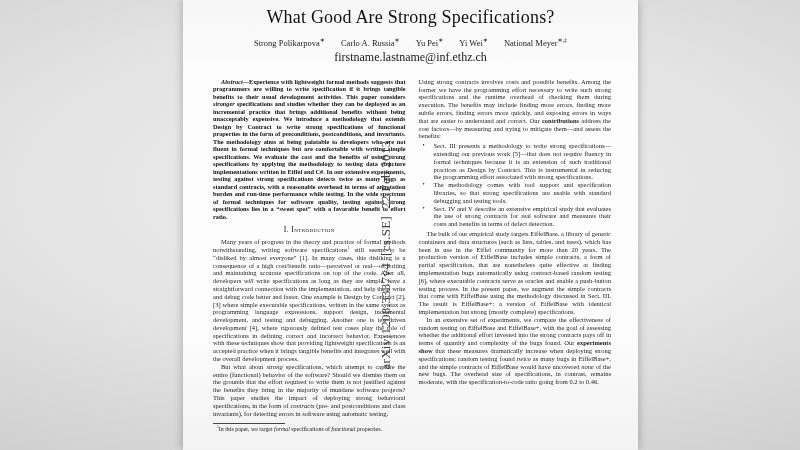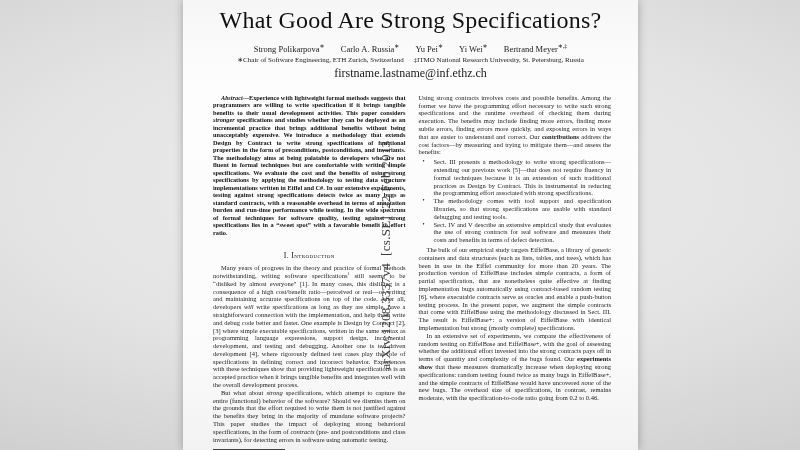--- a/index.html
+++ b/index.html
@@ -15,34 +15,34 @@
     box-shadow:0 0 9px rgba(0,0,0,0.28);
     overflow:hidden;
   }
   .watermark{
     position:absolute;left:3px;top:247px;width:400px;height:16px;
     transform:rotate(-90deg);
     font-size:13px;color:#3f3f3f;text-align:center;white-space:pre;
     letter-spacing:0.3px;
   }
   .title{
-    text-align:center;font-size:24px;margin-top:7px;letter-spacing:0.2px;color:#111;
+    text-align:center;font-size:18px;margin-top:7px;letter-spacing:0.2px;color:#111;
   }
   .authors{text-align:center;margin-top:8px;font-size:8.5px;white-space:nowrap;}
   .author{margin:0 7px;}
   .author sup{font-size:6px;}
   .affils{text-align:center;margin-top:2px;font-size:7px;}
   .affil{margin:0 4px;}
   .email{text-align:center;margin-top:2px;font-size:12px;}
   .columns{display:flex;gap:13px;padding:0 27px 0 30px;margin-top:13px;}
   .col{flex:1;min-width:0;text-align:justify;font-size:6.5px;line-height:7.8px;color:#222;}
   .abstract{font-size:6.3px;line-height:7.5px;font-weight:bold;text-indent:8px;color:#111;}
   .section-heading{
     text-align:center;text-indent:0;font-variant:small-caps;
-    font-size:7.8px;margin:16px 0 4px;letter-spacing:0.4px;font-weight:normal;color:#111;
+    font-size:7.8px;margin:6px 0 4px;letter-spacing:0.4px;font-weight:normal;color:#111;
   }
   p{margin:0;text-indent:8px;}
   .no-indent{text-indent:0;}
   .bullets{margin:2px 0 2px 0;}
   .bullet{display:flex;margin:0;}
   .bullet-marker{width:11px;padding-left:4px;flex-shrink:0;font-size:6px;line-height:7.8px;}
   .bullet-text{flex:1;text-align:justify;}
   .footnote-rule{width:72px;border-top:0.7px solid #444;height:0;margin:6px 0 2px;}
   .footnote{font-size:5.9px;line-height:6.9px;text-indent:4px;color:#222;}
   .seg-n{}
@@ -58,27 +58,23 @@
 
   <div class="watermark">arXiv:1208.3337v4  [cs.SE]  22 Feb 2013</div>
 
   <div class="title">What Good Are Strong Specifications?</div>
 
   <div class="authors">
     <span class="author"><span>Strong Polikarpova</span><sup>∗</sup></span>
     <span class="author"><span>Carlo A. Russia</span><sup>∗</sup></span>
     <span class="author"><span>Yu Pei</span><sup>∗</sup></span>
     <span class="author"><span>Yi Wei</span><sup>∗</sup></span>
-    <span class="author"><span>Bertrand Meyer</span><sup>∗,‡</sup></span>
+    <span class="author"><span>National Meyer</span><sup>∗,‡</sup></span>
   </div>
 
-  <div class="affils">
-    <span class="affil">∗Chair of Software Engineering, ETH Zurich, Switzerland</span>
-    <span class="affil">‡ITMO National Research University, St. Petersburg, Russia</span>
-  </div>
 
   <div class="email">firstname.lastname@inf.ethz.ch</div>
 
   <div class="columns">
 
     <div class="col">
       <p class="abstract"><span class="seg-bi">Abstract</span><span class="seg-b">—Experience with lightweight formal methods suggests that programmers are willing to write specification if it brings tangible benefits to their usual development activities. This paper considers </span><span class="seg-bi">stronger</span><span class="seg-b"> specifications and studies whether they can be deployed as an incremental practice that brings additional benefits without being unacceptably expensive. We introduce a methodology that extends Design by Contract to write strong specifications of functional properties in the form of preconditions, postconditions, and invariants. The methodology aims at being palatable to developers who are not fluent in formal techniques but are comfortable with writing simple specifications. We evaluate the cost and the benefits of using strong specifications by applying the methodology to testing data structure implementations written in Eiffel and C#. In our extensive experiments, testing against strong specifications detects twice as many bugs as standard contracts, with a reasonable overhead in terms of annotation burden and run-time performance while testing. In the wide spectrum of formal techniques for software quality, testing against strong specifications lies in a “sweet spot” with a favorable benefit to effort ratio.</span></p>
       <div class="section-heading">I. Introduction</div>
       <p><span class="seg-n">Many years of progress in the theory and practice of formal methods notwithstanding, writing software specifications</span><span class="seg-sup">1</span><span class="seg-n"> still seems to be “disliked by almost everyone” [1]. In many cases, this disliking is a consequence of a high cost/benefit ratio—perceived or real—of writing and maintaining accurate specifications on top of the code. After all, developers </span><span class="seg-i">will</span><span class="seg-n"> write specifications as long as they are simple, have a straightforward connection with the implementation, and help them write and debug code better and faster. One example is Design by Contract [2], [3] where simple executable specifications, written in the same syntax as programming language expressions, support design, incremental development, and testing and debugging. Another one is test-driven development [4], where rigorously defined test cases play the role of specifications in defining correct and incorrect behavior. Experiences with these techniques show that providing lightweight specifications is an accepted practice when it brings tangible benefits and integrates well with the overall development process.</span></p>
       <p><span class="seg-n">But what about </span><span class="seg-i">strong</span><span class="seg-n"> specifications, which attempt to capture the entire (functional) behavior of the software? Should we dismiss them on the grounds that the effort required to write them is not justified against the benefits they bring in the majority of mundane software projects? This paper studies the impact of deploying strong behavioral specifications, in the form of </span><span class="seg-i">contracts</span><span class="seg-n"> (pre- and postconditions and class invariants), for detecting errors in software using automatic testing.</span></p>

